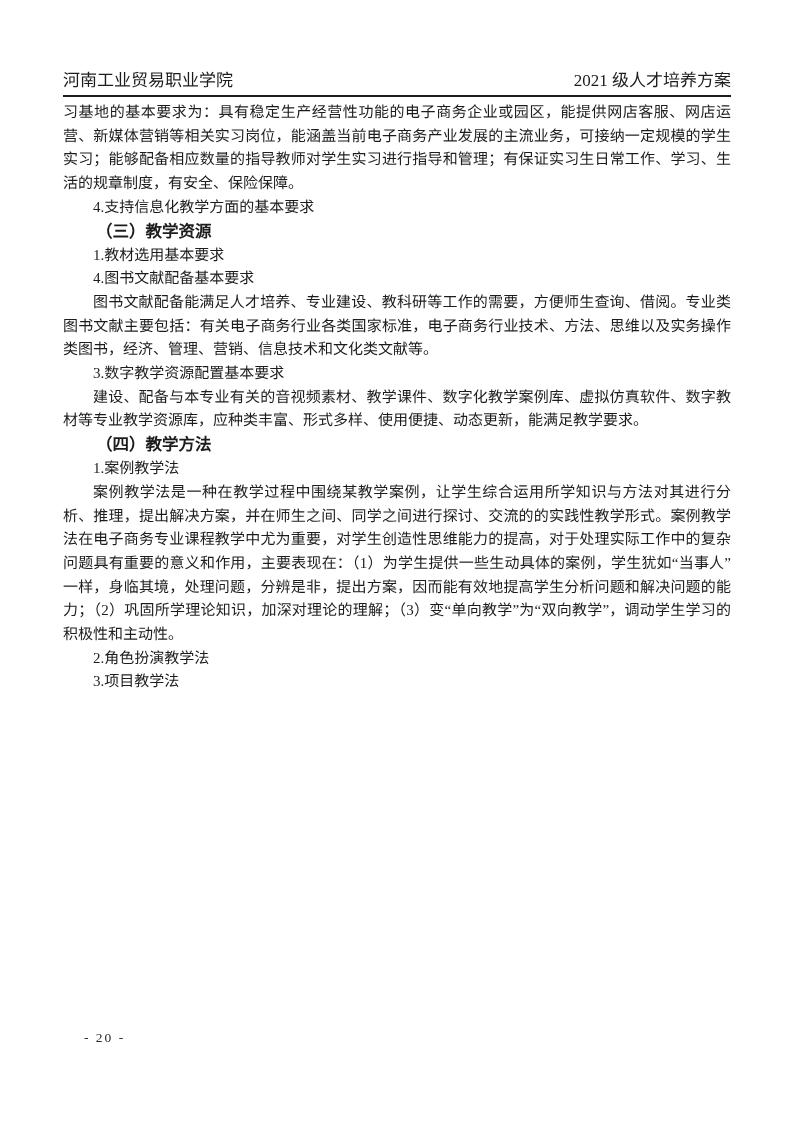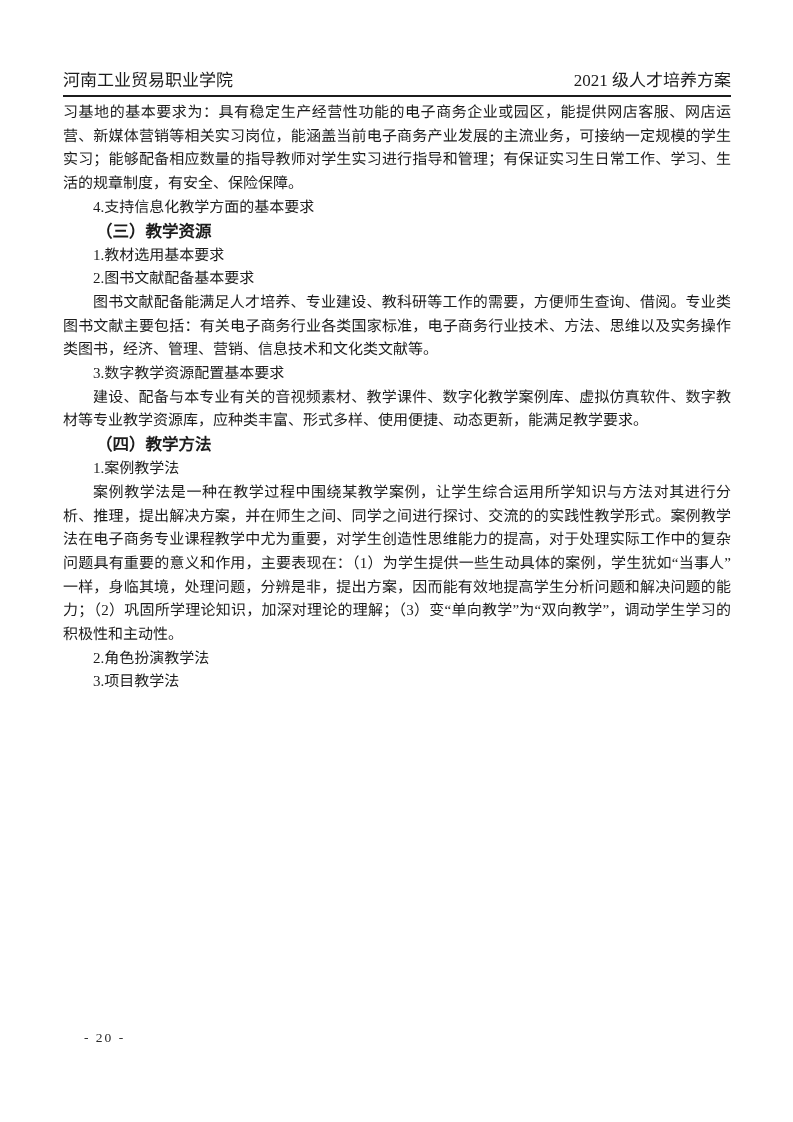--- a/index.html
+++ b/index.html
@@ -79,21 +79,21 @@
     <span>河南工业贸易职业学院</span>
     <span>2021 级人才培养方案</span>
   </div>
   <div class="header-rule"></div>
 
   <div class="doc-body">
     <p class="no-indent">习基地的基本要求为：具有稳定生产经营性功能的电子商务企业或园区，能提供网店客服、网店运营、新媒体营销等相关实习岗位，能涵盖当前电子商务产业发展的主流业务，可接纳一定规模的学生实习；能够配备相应数量的指导教师对学生实习进行指导和管理；有保证实习生日常工作、学习、生活的规章制度，有安全、保险保障。</p>
     <p>4.支持信息化教学方面的基本要求</p>
     <p class="sec-heading">（三）教学资源</p>
     <p>1.教材选用基本要求</p>
-    <p>2.图书文献配备基本要求</p>
+    <p>4.图书文献配备基本要求</p>
     <p>图书文献配备能满足人才培养、专业建设、教科研等工作的需要，方便师生查询、借阅。专业类图书文献主要包括：有关电子商务行业各类国家标准，电子商务行业技术、方法、思维以及实务操作类图书，经济、管理、营销、信息技术和文化类文献等。</p>
     <p>3.数字教学资源配置基本要求</p>
     <p>建设、配备与本专业有关的音视频素材、教学课件、数字化教学案例库、虚拟仿真软件、数字教材等专业教学资源库，应种类丰富、形式多样、使用便捷、动态更新，能满足教学要求。</p>
     <p class="sec-heading">（四）教学方法</p>
     <p>1.案例教学法</p>
     <p>案例教学法是一种在教学过程中围绕某教学案例，让学生综合运用所学知识与方法对其进行分析、推理，提出解决方案，并在师生之间、同学之间进行探讨、交流的的实践性教学形式。案例教学法在电子商务专业课程教学中尤为重要，对学生创造性思维能力的提高，对于处理实际工作中的复杂问题具有重要的意义和作用，主要表现在：（1）为学生提供一些生动具体的案例，学生犹如“当事人”一样，身临其境，处理问题，分辨是非，提出方案，因而能有效地提高学生分析问题和解决问题的能力；（2）巩固所学理论知识，加深对理论的理解；（3）变“单向教学”为“双向教学”，调动学生学习的积极性和主动性。</p>
     <p>2.角色扮演教学法</p>
     <p>3.项目教学法</p>
   </div>
 

